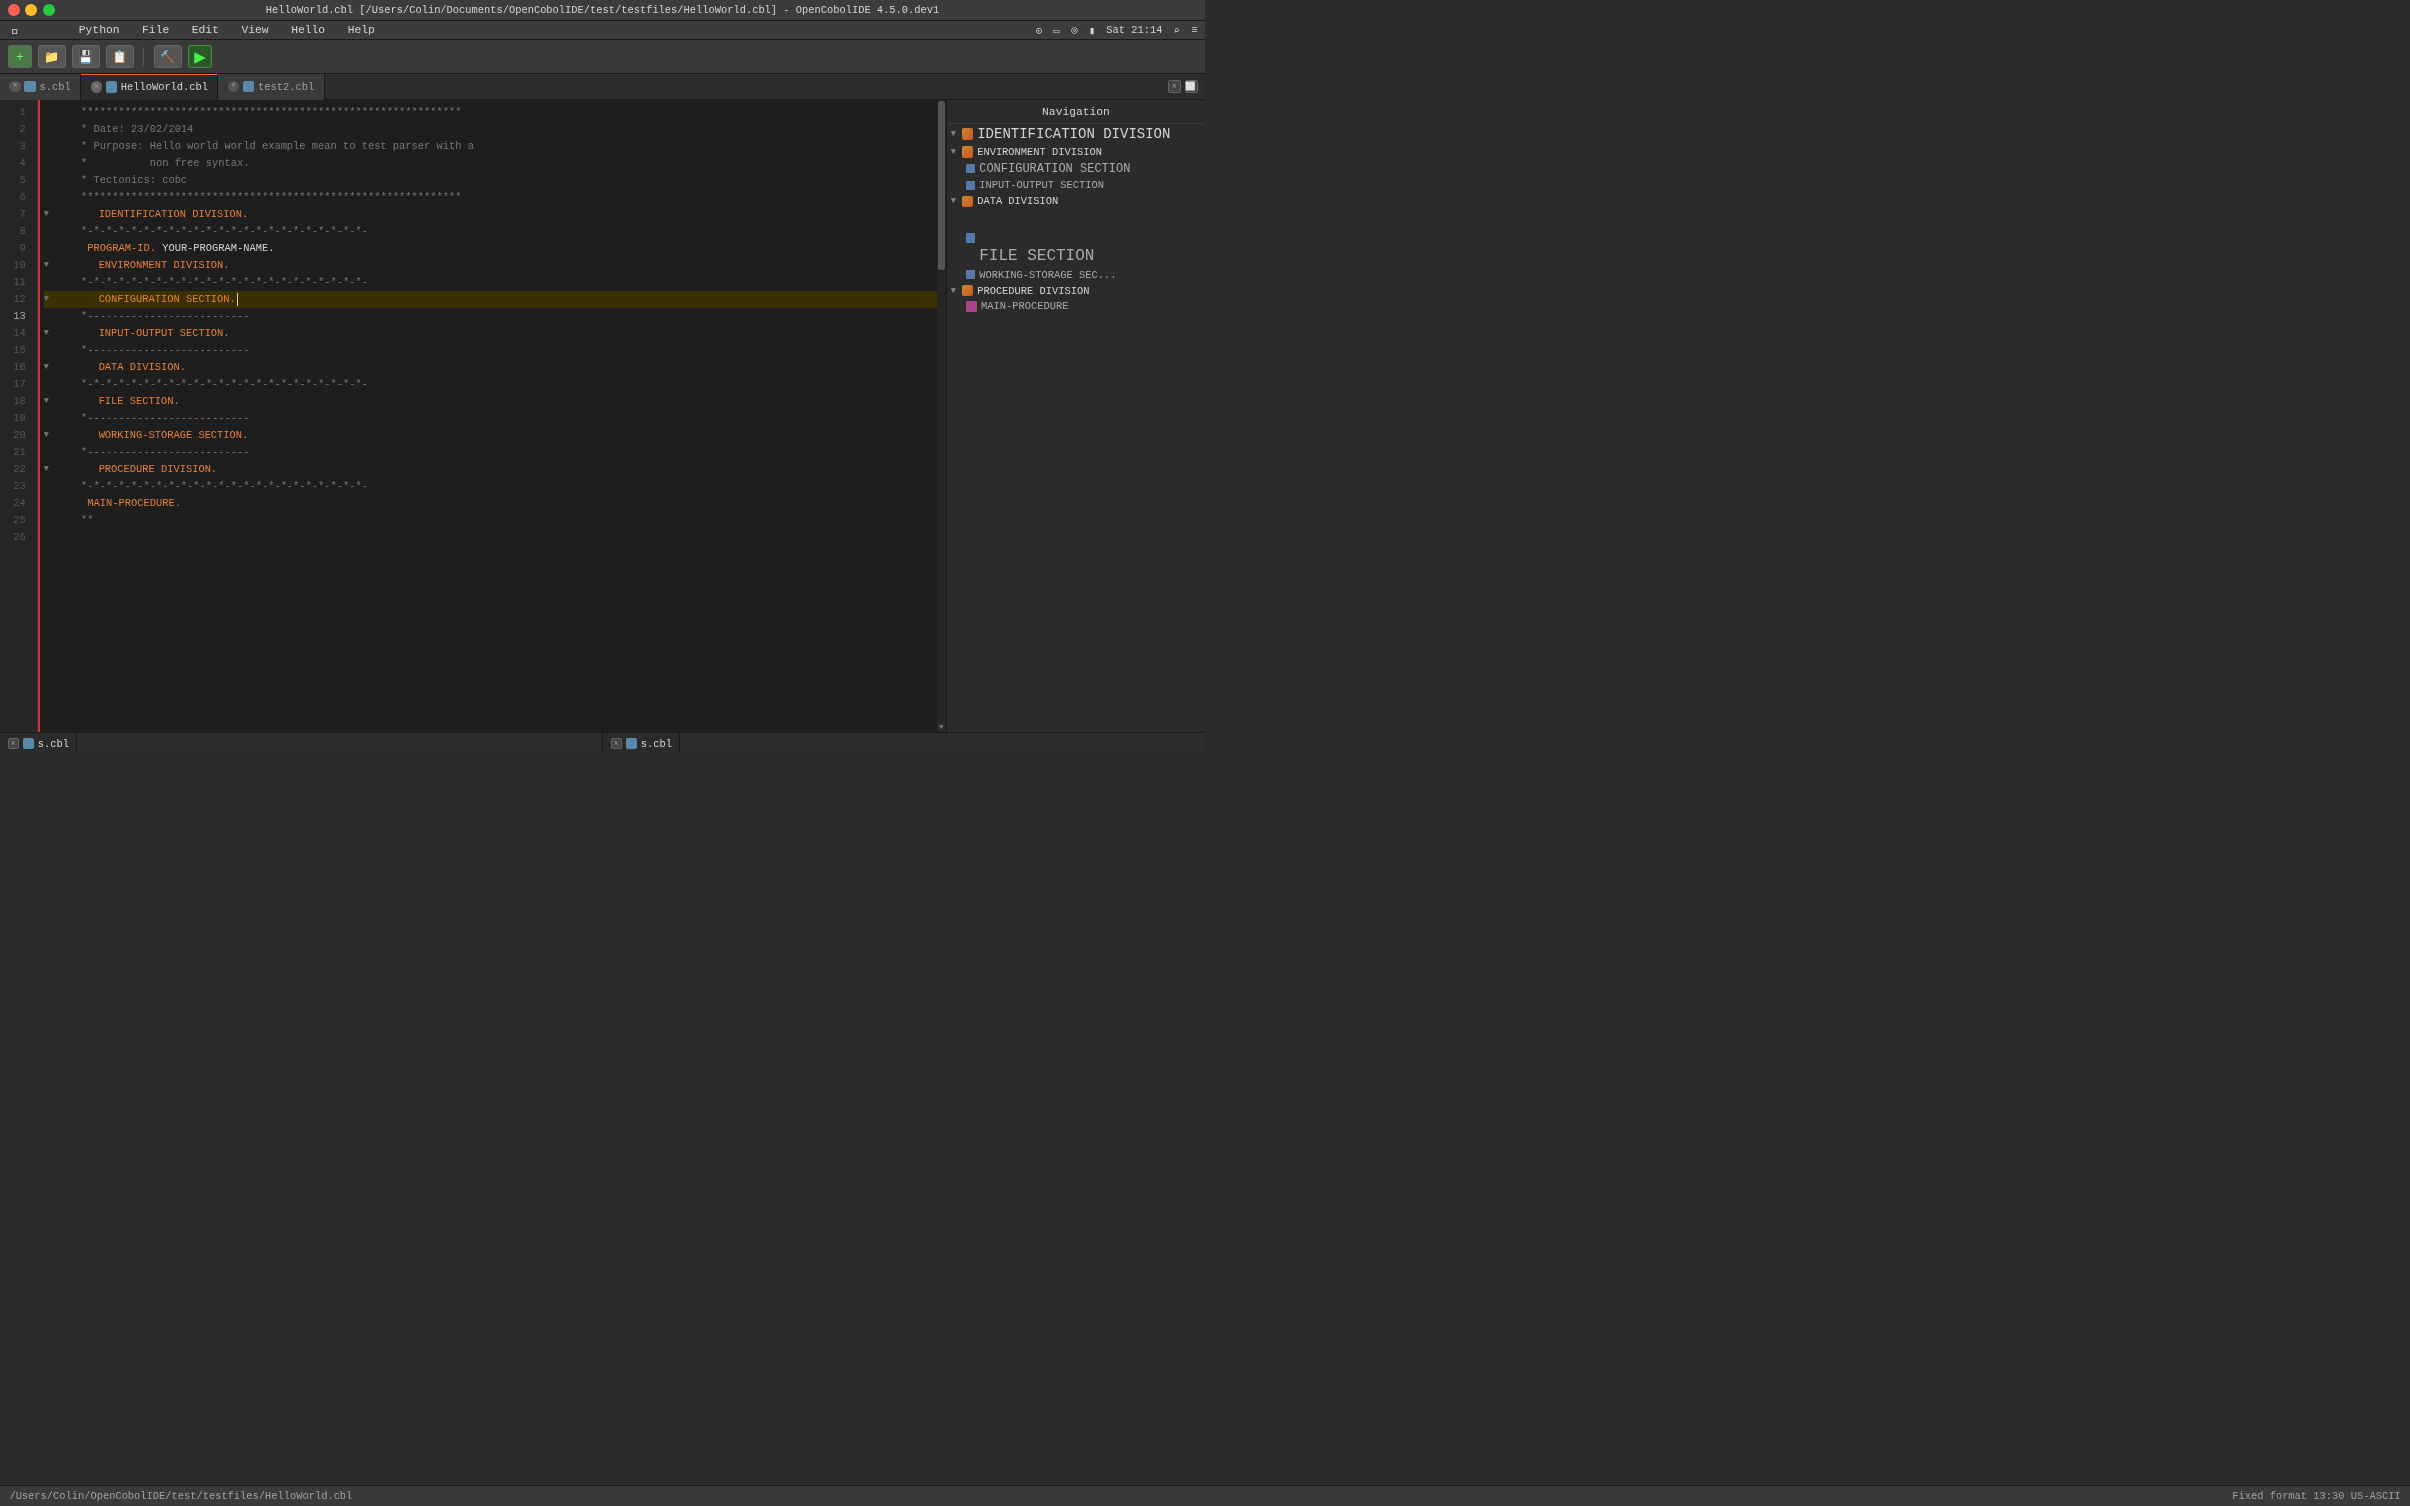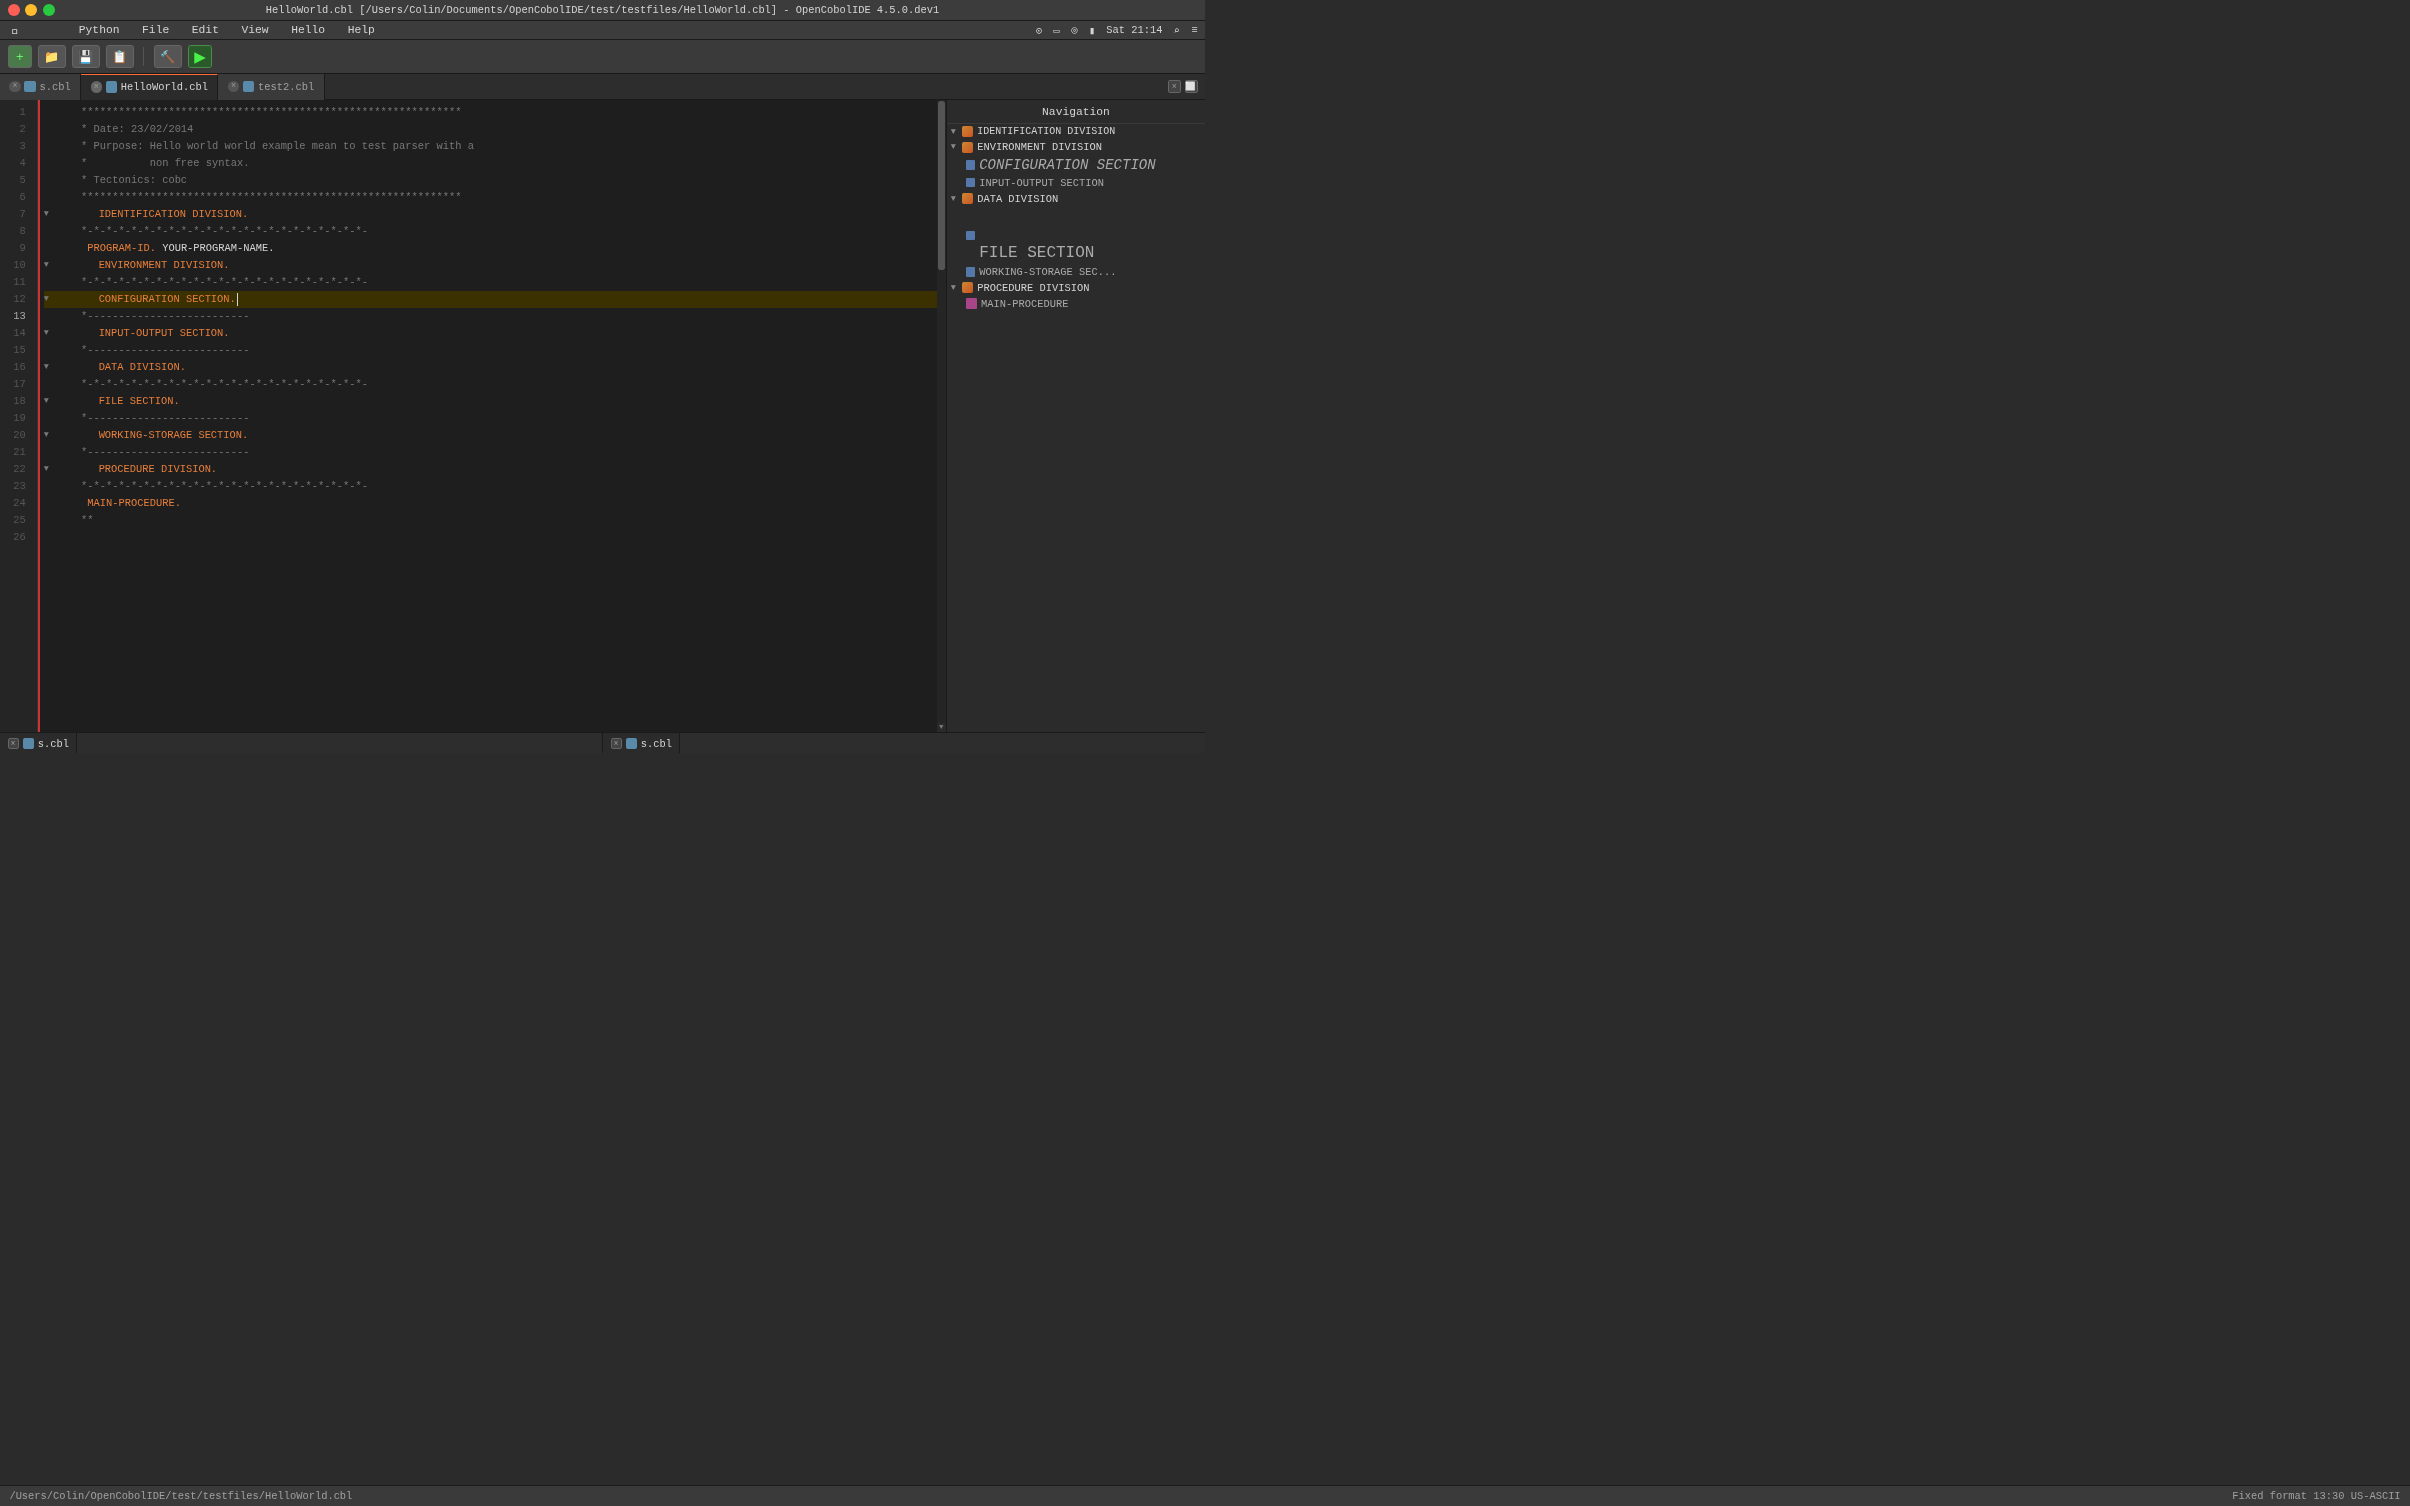--- a/index.html
+++ b/index.html
@@ -476,32 +476,32 @@
       </div>
     </div>
   </div>
 
   <div class="nav-panel">
     <div class="nav-header">Navigation</div>
 
     <div class="nav-item nav-indent-0">
       <span class="nav-arrow">▼</span>
       <div class="nav-icon-orange" style="background:linear-gradient(135deg,#cc8833,#cc5522);"></div>
-      <span style="color:#d4d4d4;font-size:10px;">IDENTIFICATION DIVISION</span>
+      <span style="color:#d4d4d4;font-size:14px;">IDENTIFICATION DIVISION</span>
     </div>
 
     <div class="nav-item nav-indent-0">
       <span class="nav-arrow">▼</span>
       <div class="nav-icon-orange" style="background:linear-gradient(135deg,#cc8833,#cc5522);"></div>
       <span style="color:#d4d4d4;font-size:10.4px;">ENVIRONMENT DIVISION</span>
     </div>
 
     <div class="nav-item nav-indent-1">
       <div class="nav-icon-small" style="background:#5577aa;"></div>
-      <span style="color:#aaa;font-size:14px;font-style:italic;">CONFIGURATION SECTION</span>
+      <span style="color:#aaa;font-size:12px;">CONFIGURATION SECTION</span>
     </div>
 
     <div class="nav-item nav-indent-1">
       <div class="nav-icon-small" style="background:#5577aa;"></div>
       <span style="color:#aaa;font-size:10.4px;">INPUT-OUTPUT SECTION</span>
     </div>
 
     <div class="nav-item nav-indent-0">
       <span class="nav-arrow">▼</span>
       <div class="nav-icon-orange" style="background:linear-gradient(135deg,#cc8833,#cc5522);"></div>

